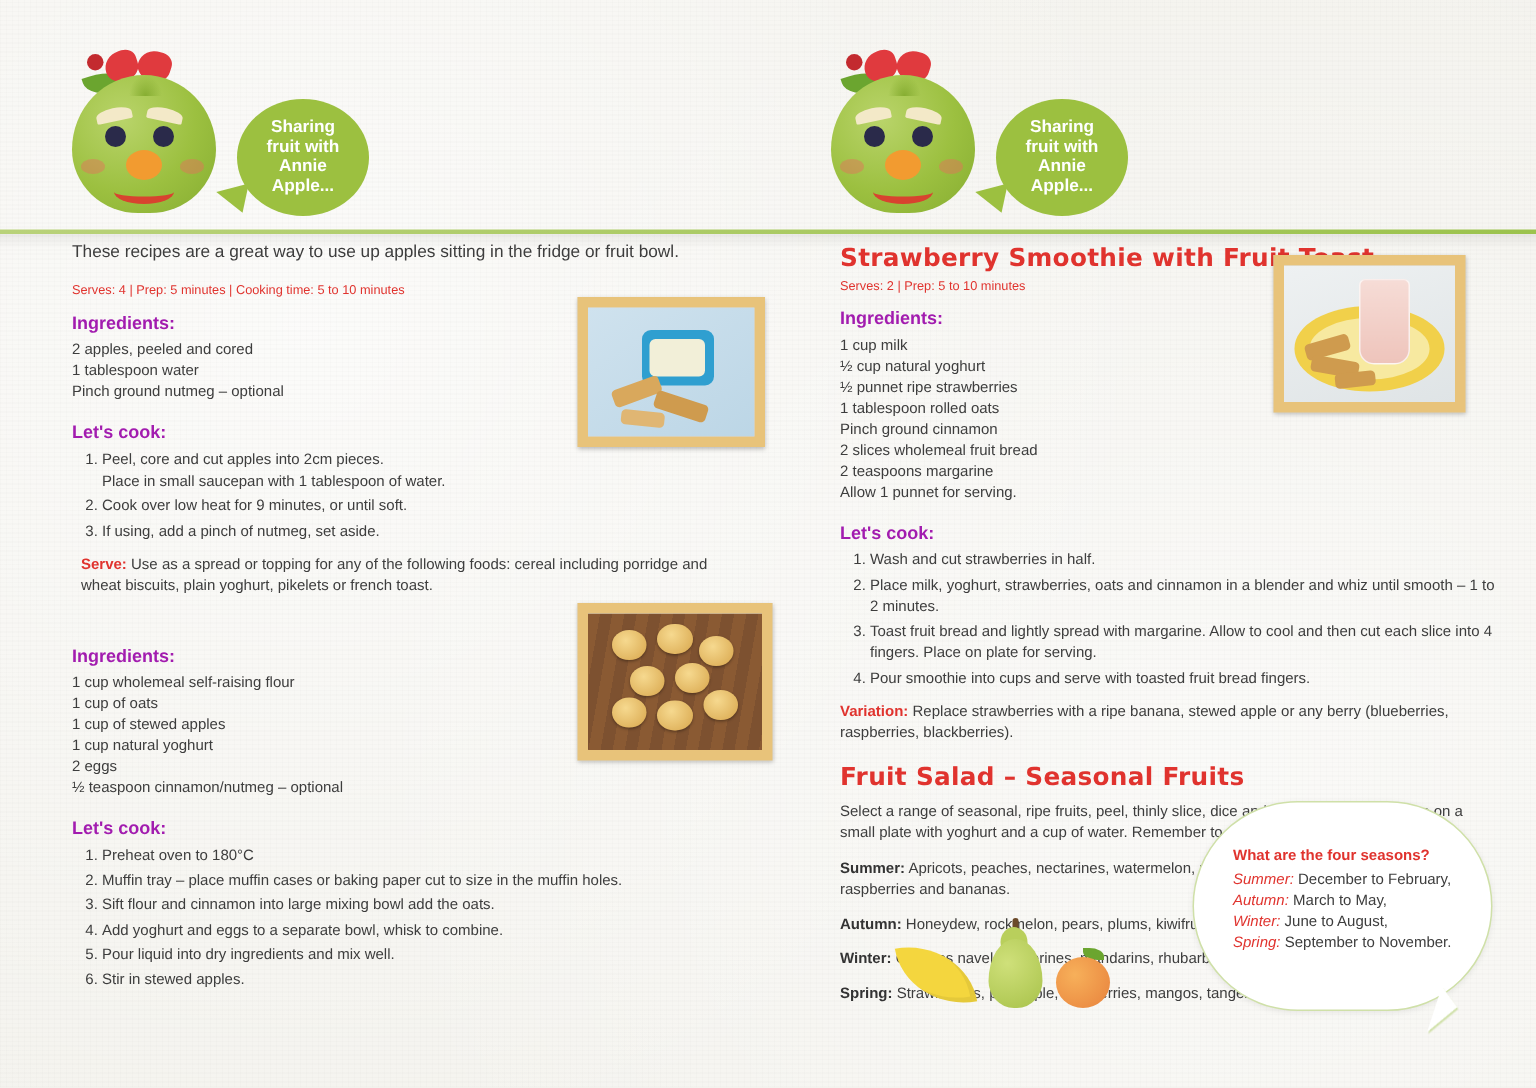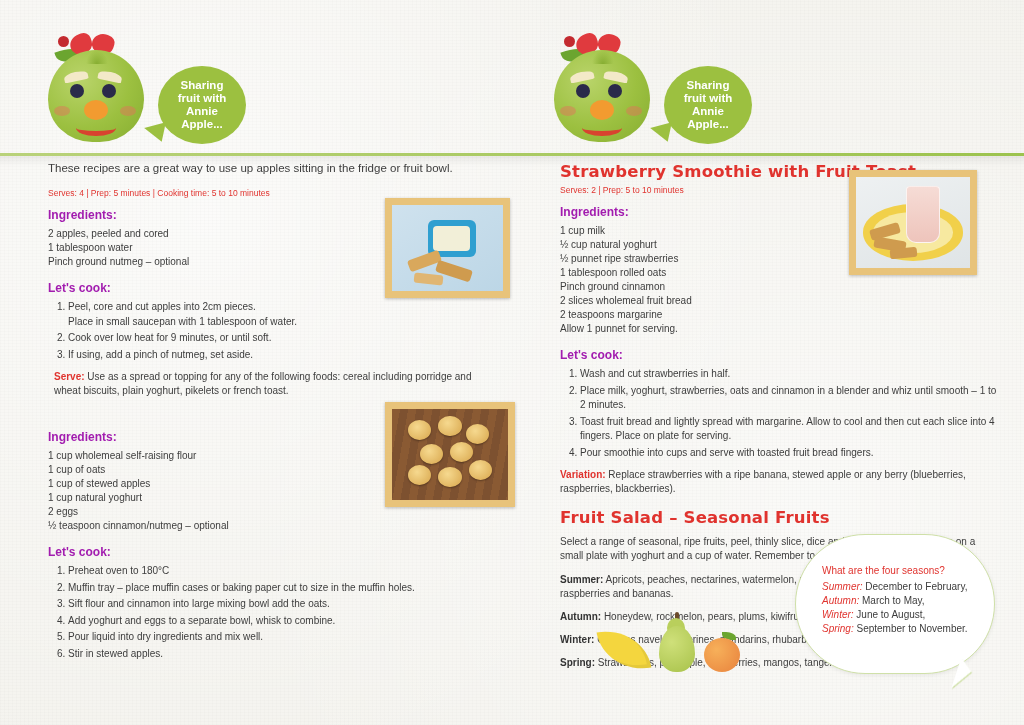--- a/index.html
+++ b/index.html
@@ -167,21 +167,21 @@
   .p3-toast { position:absolute; background:#cf9b4e; border-radius:3px; }
 
   
   .seasons-bubble {
     position:absolute; left:795px; top:534px; width:200px; height:140px;
     background:#fff; border:1.5px solid #cfe0a8; border-radius:50%/50%;
     border-radius:120px 120px 120px 120px;
     box-shadow:0 1px 4px rgba(0,0,0,0.08);
   }
   .seasons-inner { padding:30px 22px 0 26px; }
-  .sb-title { font-size:10px; color:#e0332e; font-weight:normal; margin:0 0 4px 0; }
+  .sb-title { font-size:10px; color:#e0332e; font-weight:bold; margin:0 0 4px 0; }
   .sb-line { font-size:10px; color:#3d3d3d; line-height:14px; margin:0; }
   .sb-line i { color:#e0332e; font-style:italic; }
   .bubble-point {
     position:absolute; left:160px; top:124px; width:0; height:0;
     border-left:14px solid #fff;
     border-top:10px solid transparent;
     border-bottom:22px solid transparent;
     filter:drop-shadow(1px 1px 0 #cfe0a8);
     transform:rotate(18deg);
   }

